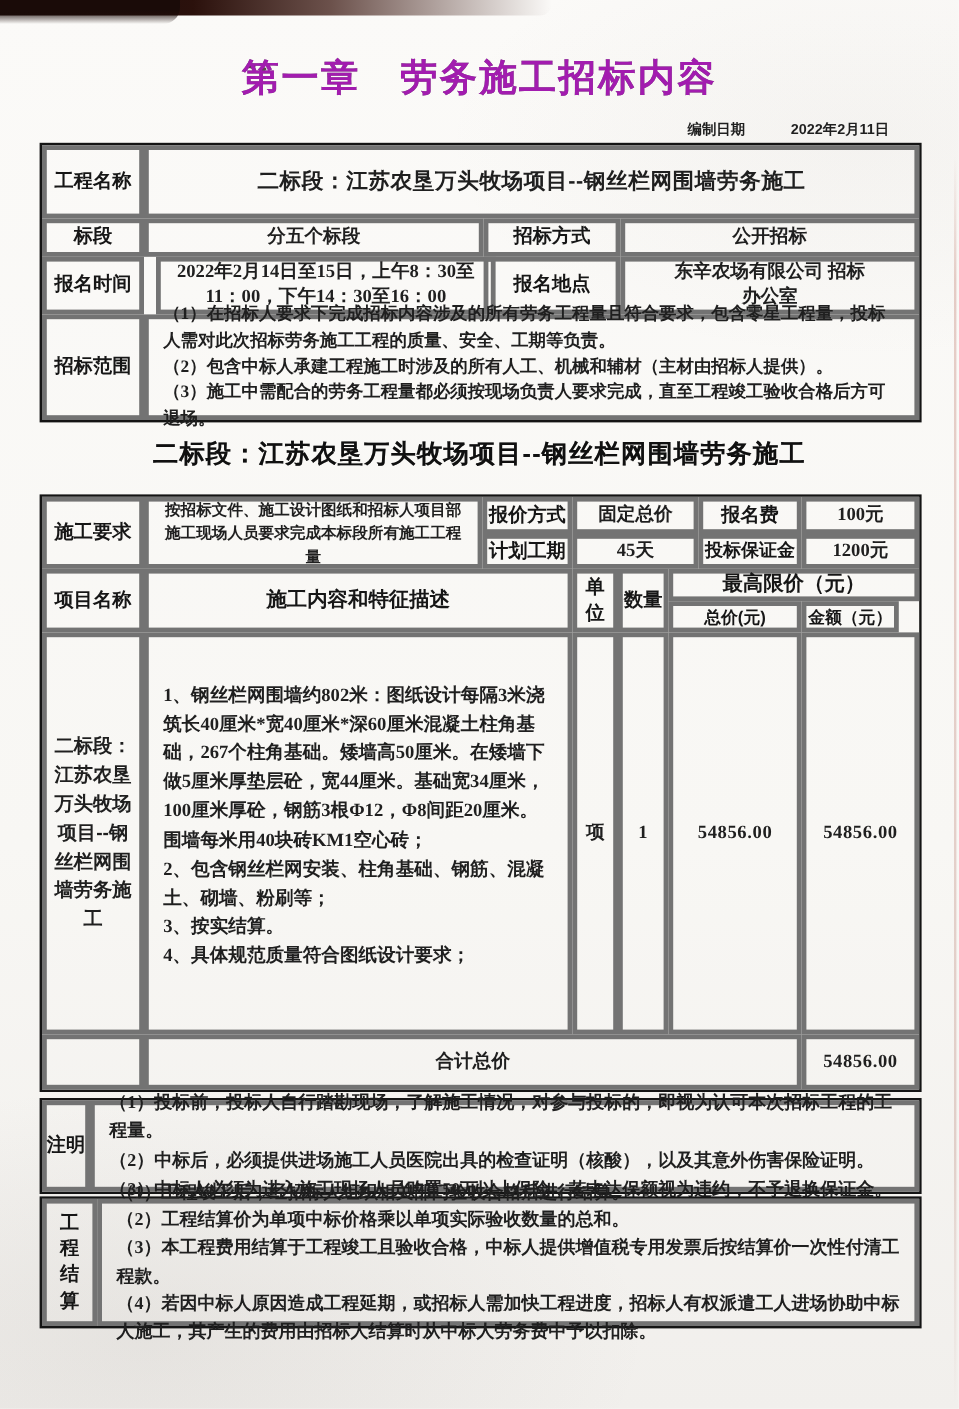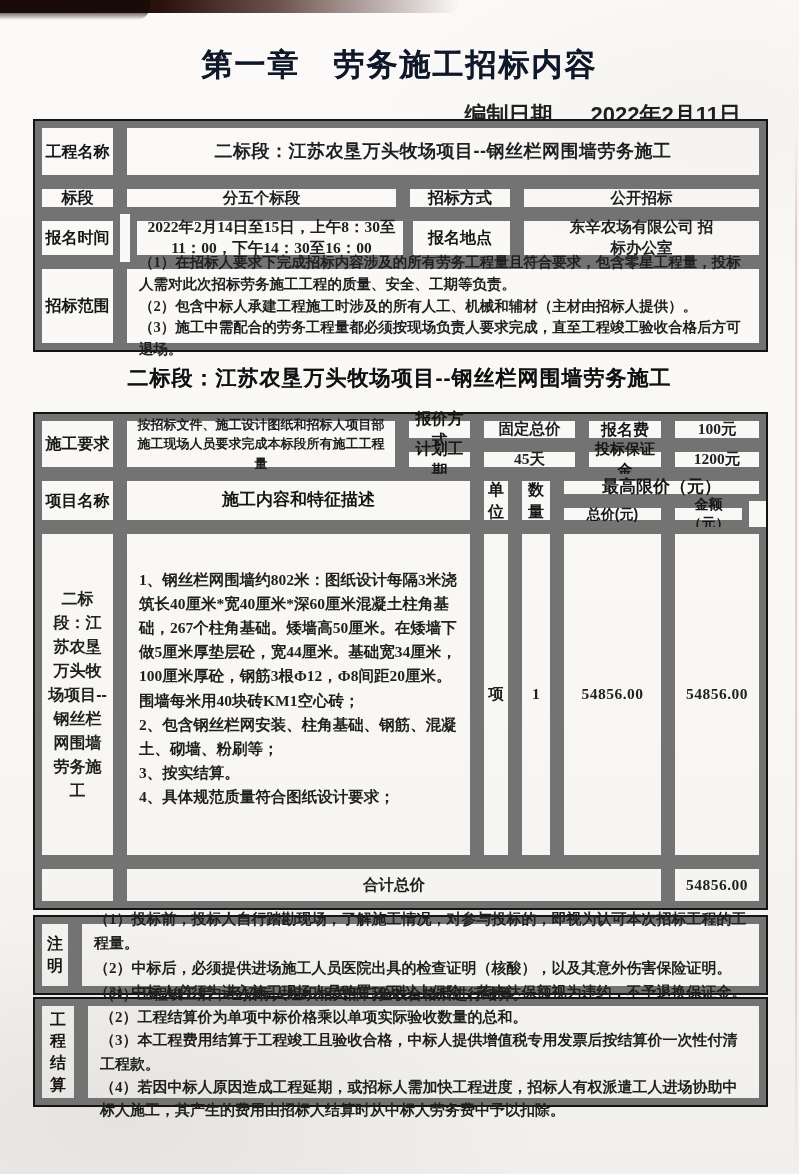--- a/index.html
+++ b/index.html
@@ -24,31 +24,31 @@
     border-bottom-right-radius:14px;
   }
   .speck{background:#3a2f28;border-radius:50%;opacity:.85;}
   #page-edge{
     right:2px;top:130px;width:2px;height:1040px;
     background:linear-gradient(to bottom,rgba(205,150,140,.0),rgba(205,150,140,.45) 10%,rgba(190,140,130,.35) 80%,rgba(190,140,130,0));
   }
   #page-title{
     position:absolute;left:0;top:44px;width:100%;
     text-align:center;font-size:31px;font-weight:700;letter-spacing:2px;
-    font-family:"Liberation Sans", sans-serif;color:#0f172a;
+    font-family:"Liberation Sans", sans-serif;color:#a21caf;
     text-shadow:0 0 .5px rgba(0,0,0,.55);
   }
   #date-line{
     position:absolute;top:100px;right:58px;
-    font-size:22px;font-weight:600;display:flex;gap:38px;
+    font-size:12px;font-weight:600;display:flex;gap:38px;
     font-family:"Liberation Sans", sans-serif;
   }
   .tbl{position:absolute;border:2px solid #141414;box-sizing:border-box;}
   .cell{
-    position:absolute;box-sizing:border-box;border:7px solid #737373;
+    position:absolute;box-sizing:border-box;border:4px solid #737373;
     display:flex;align-items:center;justify-content:center;
     text-align:center;line-height:1.35;
   }
   .lab{font-weight:700;font-size:16px;font-family:"Liberation Sans", sans-serif;color:#161616;}
   .val{font-size:15.5px;font-weight:600;}
   .left{justify-content:flex-start;text-align:left;}
   .items{display:block;padding:5px 10px 4px 12px;font-size:14.5px;font-weight:600;line-height:1.5;}
   .items div{margin:0;}
   #t1-title{font-size:18px;font-weight:700;font-family:"Liberation Sans", sans-serif;letter-spacing:.5px;}
   #subtitle{

